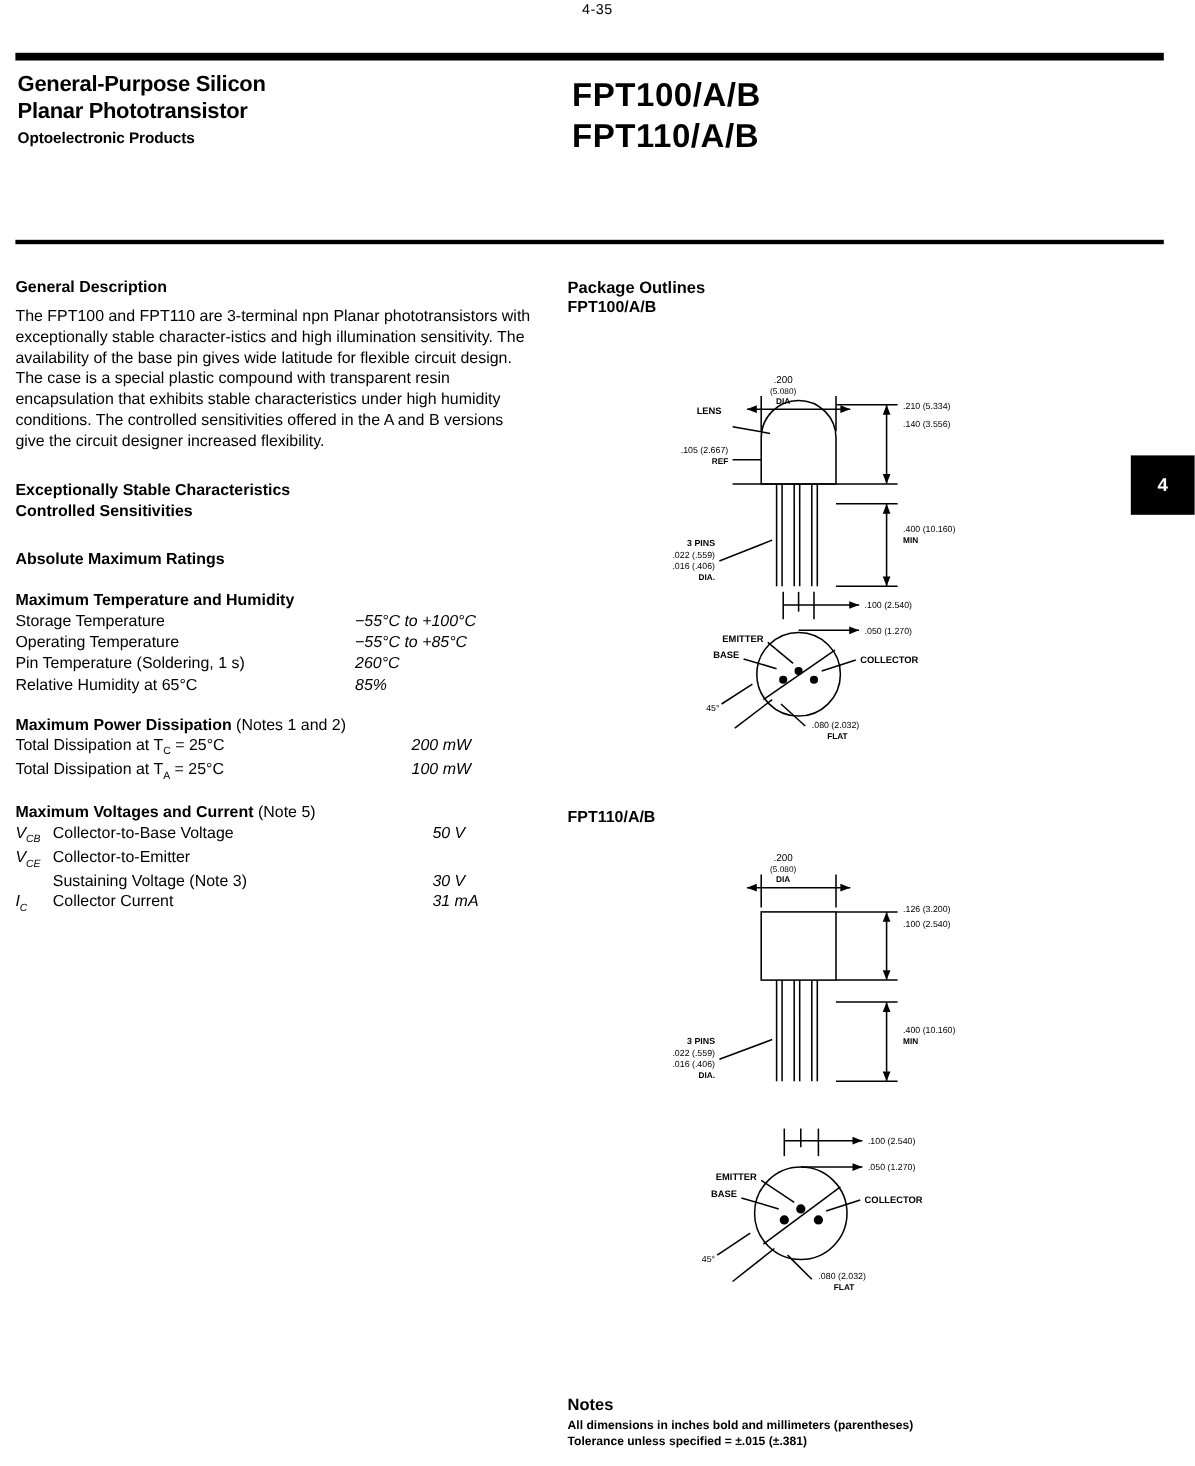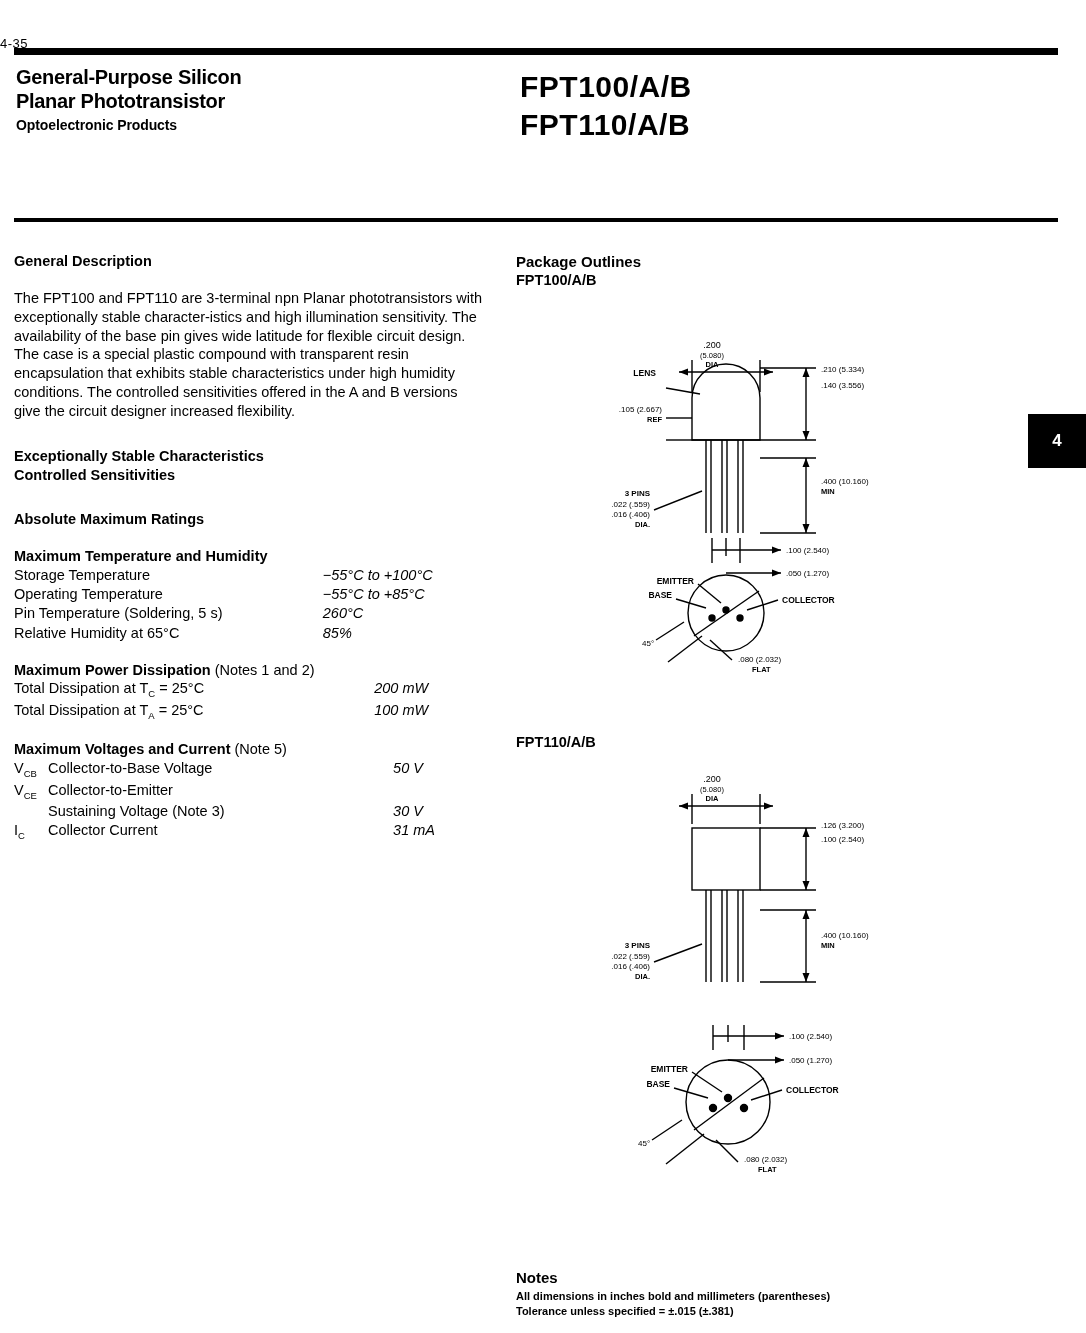--- a/index.html
+++ b/index.html
@@ -15,24 +15,24 @@
     color: #000000;
     overflow: hidden;
   }
   .page {
     position: absolute;
     inset: 0;
   }
   
   .page-num {
     position: absolute;
-    top: 36px;
+    top: 1px;
     left: 0;
     width: 1086px;
-    text-align: left;
+    text-align: center;
     font-size: 13px;
     letter-spacing: 0.5px;
   }
   .rule-top {
     position: absolute;
     left: 14px;
     top: 48px;
     width: 1044px;
     height: 7px;
     background: #000;
@@ -94,41 +94,41 @@
     top: 252px;
     width: 470px;
     font-size: 14.5px;
     line-height: 1.30;
   }
   .h-bold {
     font-weight: bold;
     font-size: 14.5px;
   }
   .body-para {
-    margin-top: 18px;
+    margin-top: 8px;
     text-align: left;
   }
   .gap-lg { height: 26px; }
   .gap-md { height: 18px; }
   .spec-table {
     width: 100%;
     border-collapse: collapse;
     font-size: 14.5px;
   }
   .spec-table td {
     padding: 0;
     vertical-align: top;
     line-height: 1.32;
     white-space: nowrap;
   }
   .spec-table td.val {
     padding-left: 14px;
     font-style: italic;
   }
-  .c-lab { width: 34px; }
+  .c-lab { width: 34px; font-style: italic; }
   sub { font-size: 9.5px; }
   .note-inline { font-weight: normal; }
   
   .right-col {
     position: absolute;
     left: 516px;
     top: 252px;
     width: 470px;
   }
   .pkg-h {
@@ -198,21 +198,21 @@
       <tbody>
           <tr>
         <td>Storage Temperature</td>
         <td class="val">−55°C to +100°C</td>
       </tr>
       <tr>
         <td>Operating Temperature</td>
         <td class="val">−55°C to +85°C</td>
       </tr>
       <tr>
-        <td>Pin Temperature (Soldering, 5 s)</td>
+        <td>Pin Temperature (Soldering, 1 s)</td>
         <td class="val">260°C</td>
       </tr>
       <tr>
         <td>Relative Humidity at 65°C</td>
         <td class="val">85%</td>
       </tr>
     </tbody>
       </table>
 
     <div class="gap-md"></div>

